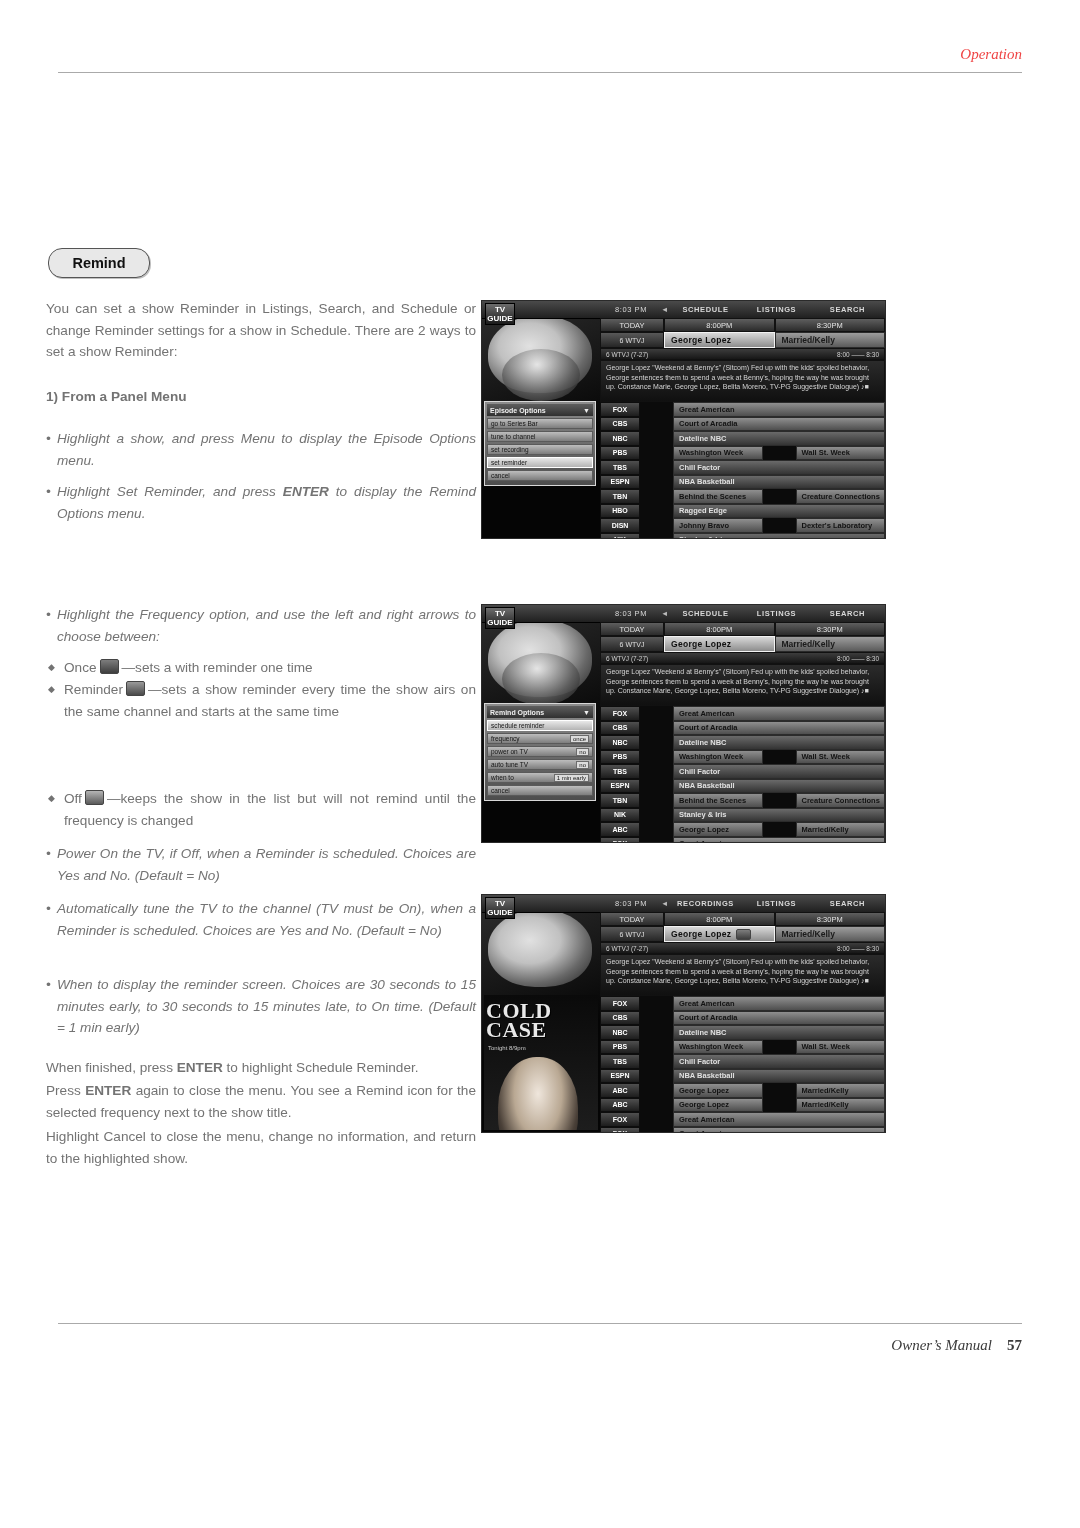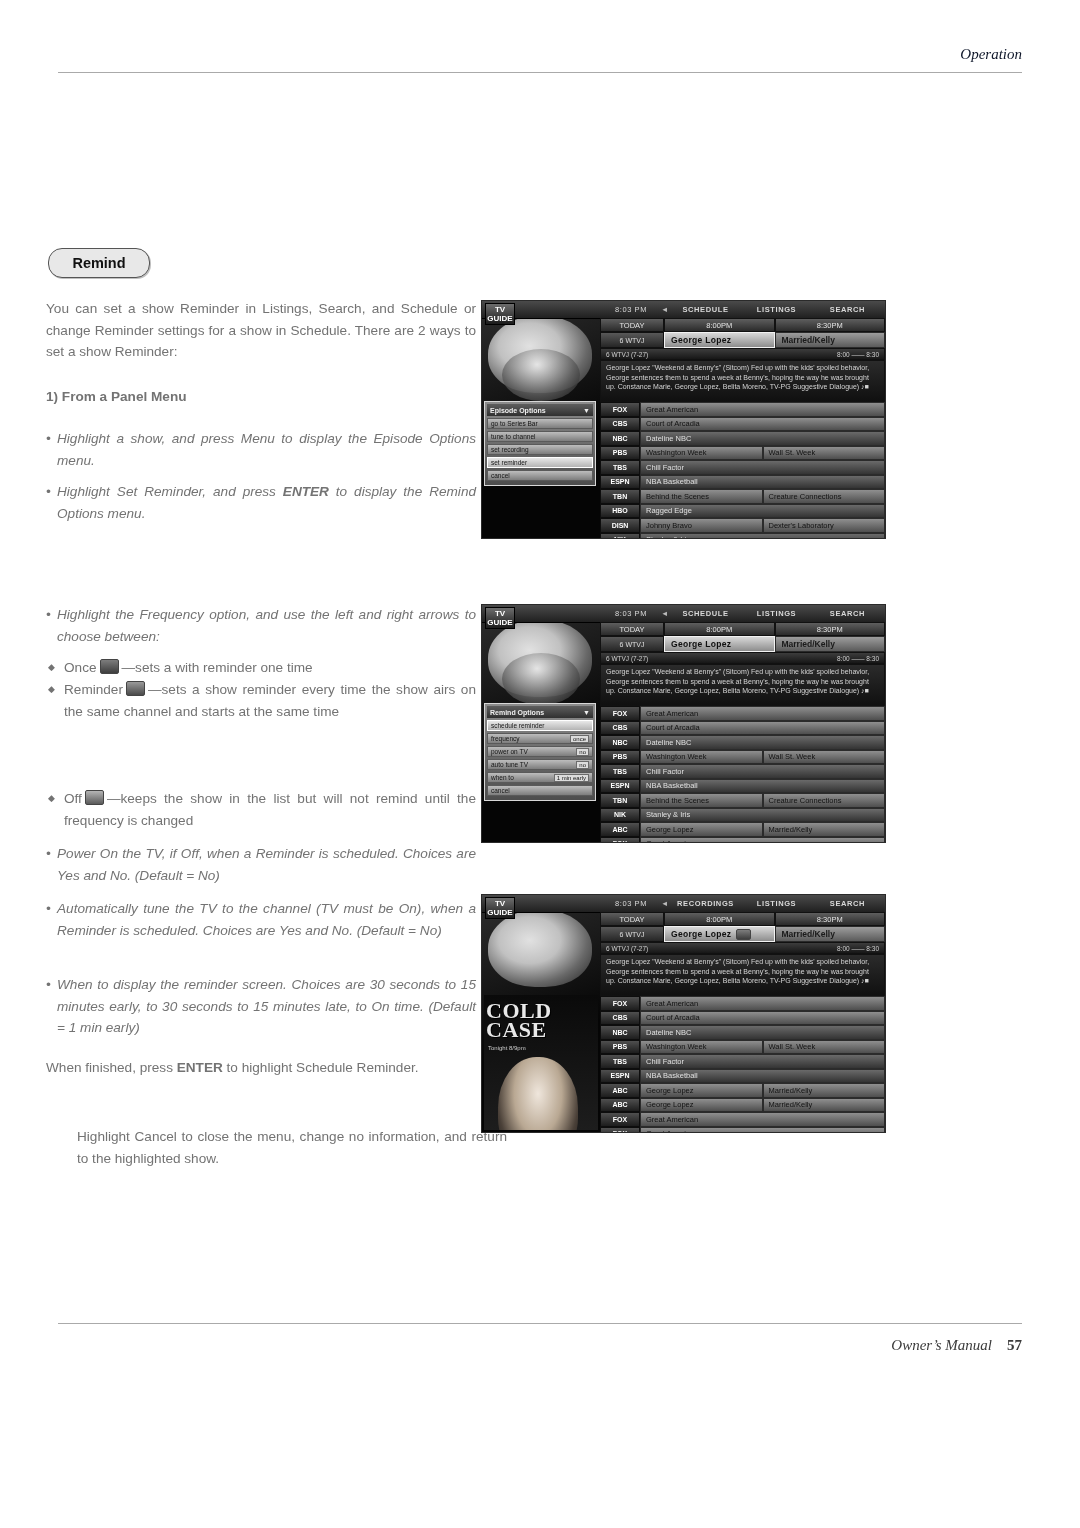--- a/index.html
+++ b/index.html
@@ -20,21 +20,21 @@
     inset: 0;
   }
   
   .header-label {
     position: absolute;
     top: 46px;
     right: 58px;
     font-family: "Liberation Serif", serif;
     font-style: italic;
     font-size: 15px;
-    color: #0f172a;
+    color: #ef4444;
   }
   .header-rule {
     position: absolute;
     top: 72px;
     left: 58px;
     right: 58px;
     height: 1px;
     background: #aaaaaa;
   }
   .footer-rule {
@@ -307,23 +307,24 @@
     display: flex; align-items: center; justify-content: center;
   }
   .shot .row .cell {
     flex: 1;
     background: linear-gradient(#8f8f8f,#4e4e4e);
     border: 1px solid #2b2b2b;
     box-sizing: border-box;
     color: #121212;
     display: flex; align-items: center;
     padding-left: 5px;
-    font-weight: normal;
+    font-weight: bold;
     overflow: hidden;
     white-space: nowrap;
+    margin-left: 33px;
   }
   .shot .row .cell.dark {
     background: linear-gradient(#6a6a6a,#343434);
     color: #e0e0e0;
   }
   .shot .panel {
     position: absolute;
     left: 2px;
     width: 112px;
     background: linear-gradient(#8c8c8c,#4d4d4d);
@@ -457,22 +458,25 @@
   </div>
 
   <div class="col blk" style="top:974px;">
     <p class="bullet">When to display the reminder screen. Choices are 30 seconds to 15 minutes early, to 30 seconds to 15 minutes late, to On time. (Default = 1 min early)</p>
   </div>
 
   <div class="col blk" style="top:1057px;">
     <p><span>When finished, press </span><span class="bold">ENTER</span><span> to highlight Schedule Reminder.</span></p>
   </div>
 
-
-  <div class="col blk" style="top:1126px;margin-left:31px;">
+  <div class="col blk" style="top:1080px;">
+    <p><span>Press </span><span class="bold">ENTER</span><span> again to close the menu. You see a Remind icon for the selected frequency next to the show title.</span></p>
+  </div>
+
+  <div class="col blk" style="top:1126px;">
     <p>Highlight Cancel to close the menu, change no information, and return to the highlighted show.</p>
   </div>
 
   <div class="shot" style="left:481px; top:300px; width:403px; height:237px;">
     <div class="vid">
       <div class="helmet"></div>
       <div class="helmet2"></div>
     </div>
     <div class="topbar"></div>
     <div class="logo">TV<br>GUIDE</div>

